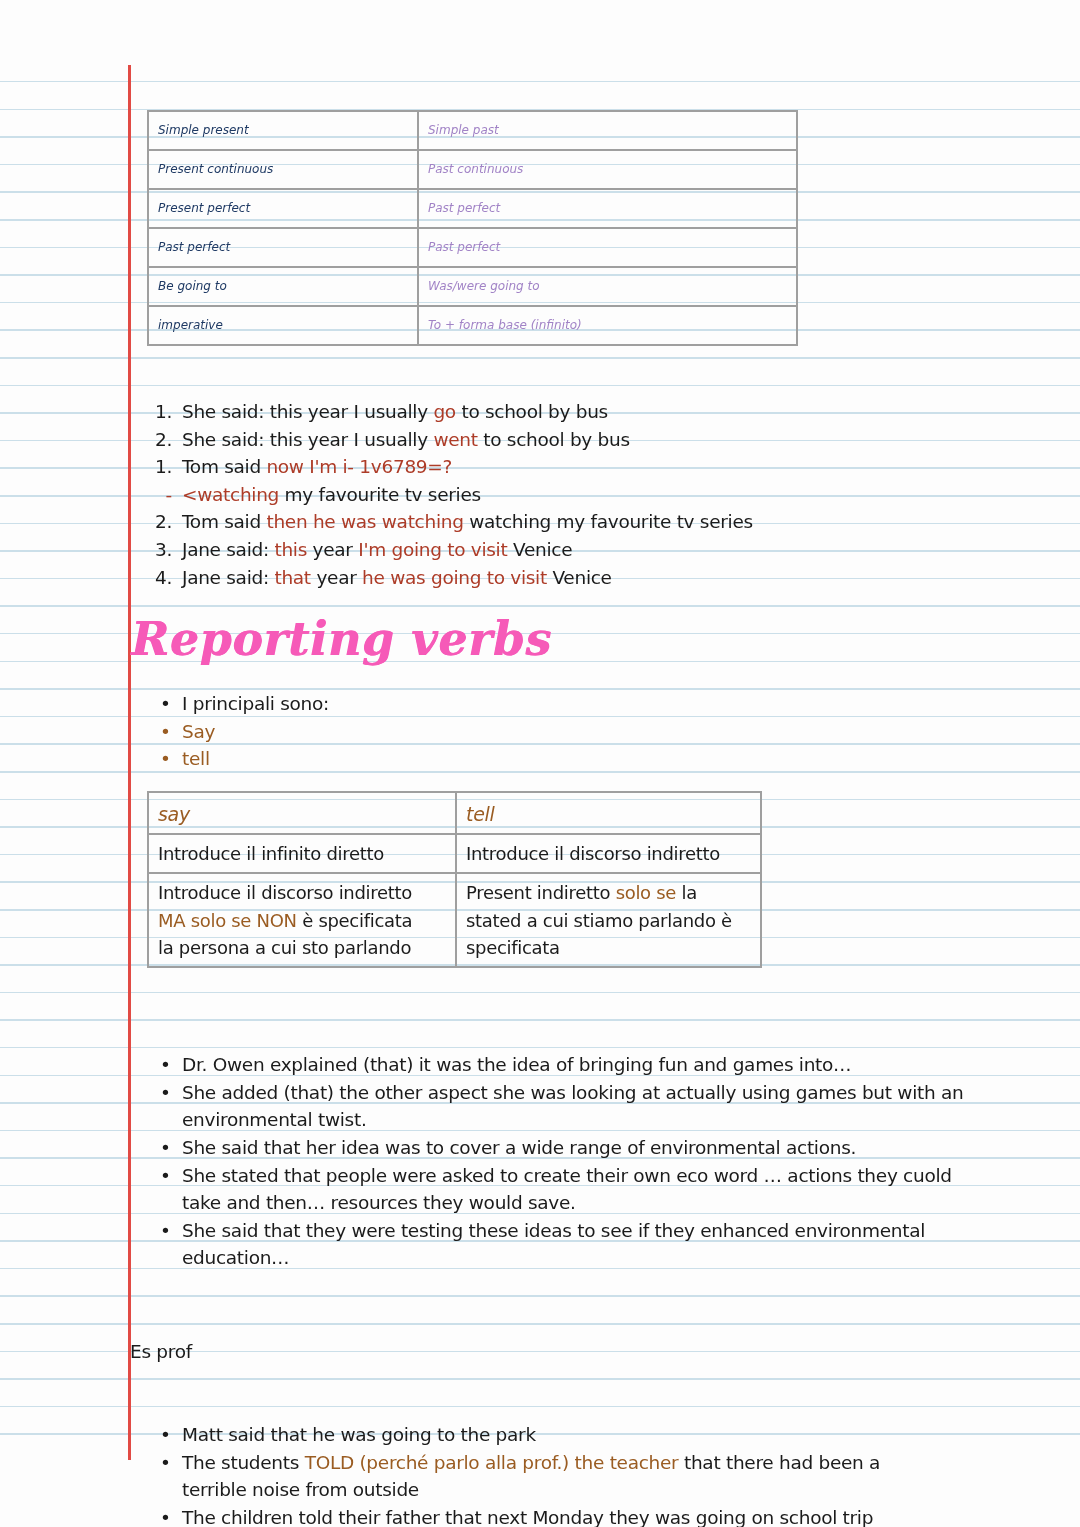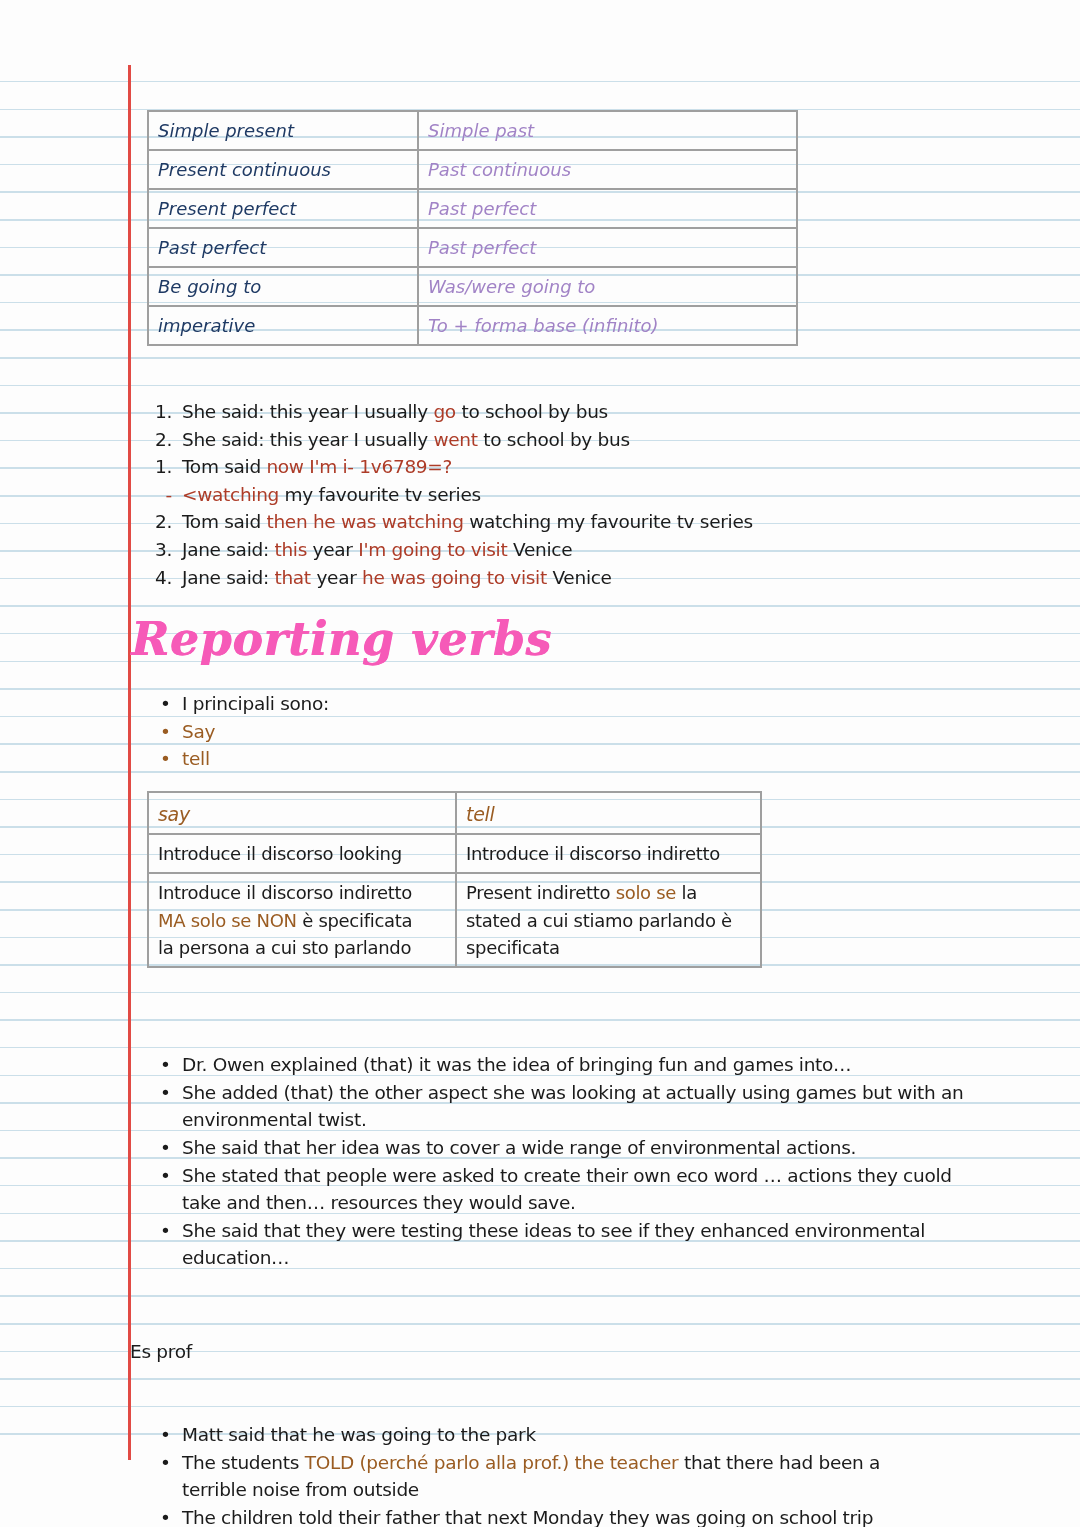--- a/index.html
+++ b/index.html
@@ -31,21 +31,21 @@
     position:absolute;left:128px;top:65px;width:2.5px;height:1395px;
     background:var(--marginline);
   }
   
   table{border-collapse:collapse;background:transparent;}
   .tense-table{position:absolute;left:147px;top:110px;table-layout:fixed;}
   .tense-table td{
     border:2px solid var(--border);
     height:39px;box-sizing:border-box;
     padding:0 4px 1px 9px;
-    font-style:italic;font-size:18px;letter-spacing:0px;
+    font-style:italic;font-size:12px;letter-spacing:0px;
     vertical-align:middle;white-space:nowrap;
   }
   .tense-table td.c-left{width:270px;color:var(--navy);}
   .tense-table td.c-right{width:379px;color:var(--purple);}
   
   .examples{position:absolute;left:130px;top:398px;font-size:18.5px;line-height:27.6px;letter-spacing:-0.3px;white-space:pre-wrap;}
   .ex-row{position:relative;padding-left:52px;}
   .ex-marker{position:absolute;left:12px;top:0;width:30px;text-align:right;}
   .marker-red{color:var(--red);}
   
@@ -123,21 +123,21 @@
 
 <div class="bullets intro" id="intro"><div class="b-row"><span class="b-dot">•</span><span><span>I principali sono:</span></span></div><div class="b-row"><span class="b-dot dot-brown">•</span><span><span class="run-brown">Say</span></span></div><div class="b-row"><span class="b-dot dot-brown">•</span><span><span class="run-brown">tell</span></span></div></div>
 
 <table class="saytell">
   <tbody id="saytell-body">
       <tr>
         <td class="h w1">say</td>
         <td class="h w2">tell</td>
       </tr>
       <tr>
-        <td class="w1"><span>Introduce il discorso looking</span></td>
+        <td class="w1"><span>Introduce il infinito diretto</span></td>
         <td class="w2"><span>Introduce il discorso indiretto</span></td>
       </tr>
       <tr>
         <td class="w1"><span>Introduce il discorso indiretto</span><br><span class="run-brown">MA solo se NON</span><span> è specificata</span><br><span>la persona a cui sto parlando</span></td>
         <td class="w2"><span>Present indiretto </span><span class="run-brown">solo se</span><span> la</span><br><span>stated a cui stiamo parlando è</span><br><span>specificata</span></td>
       </tr>
     </tbody>
 </table>
 
 <div class="section bullets workbook">

